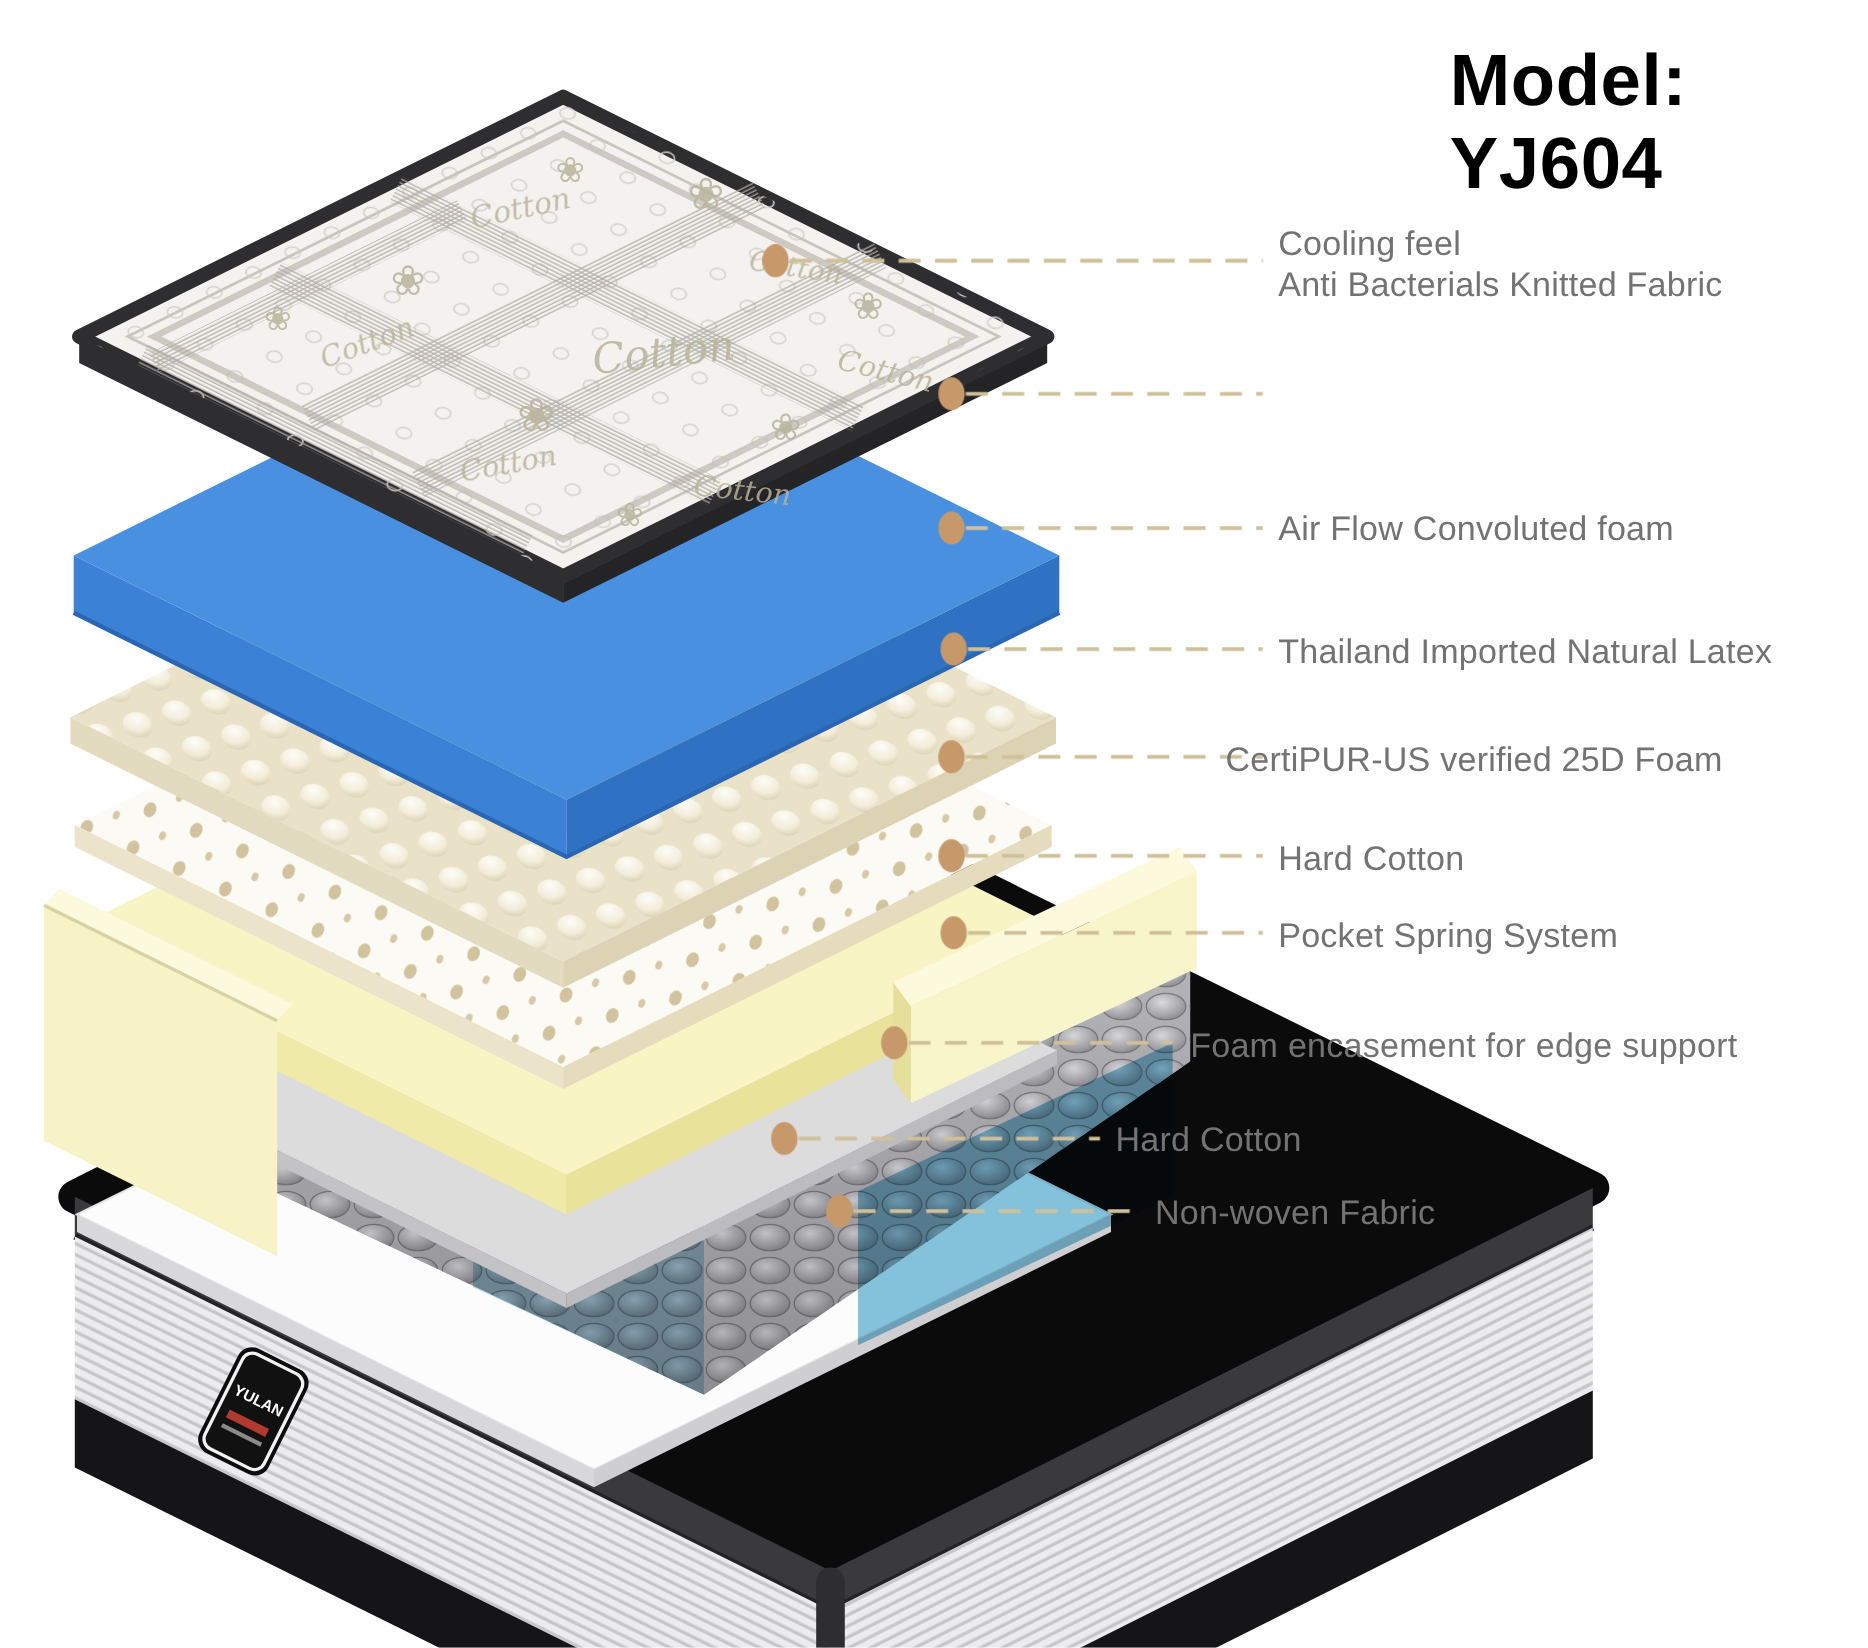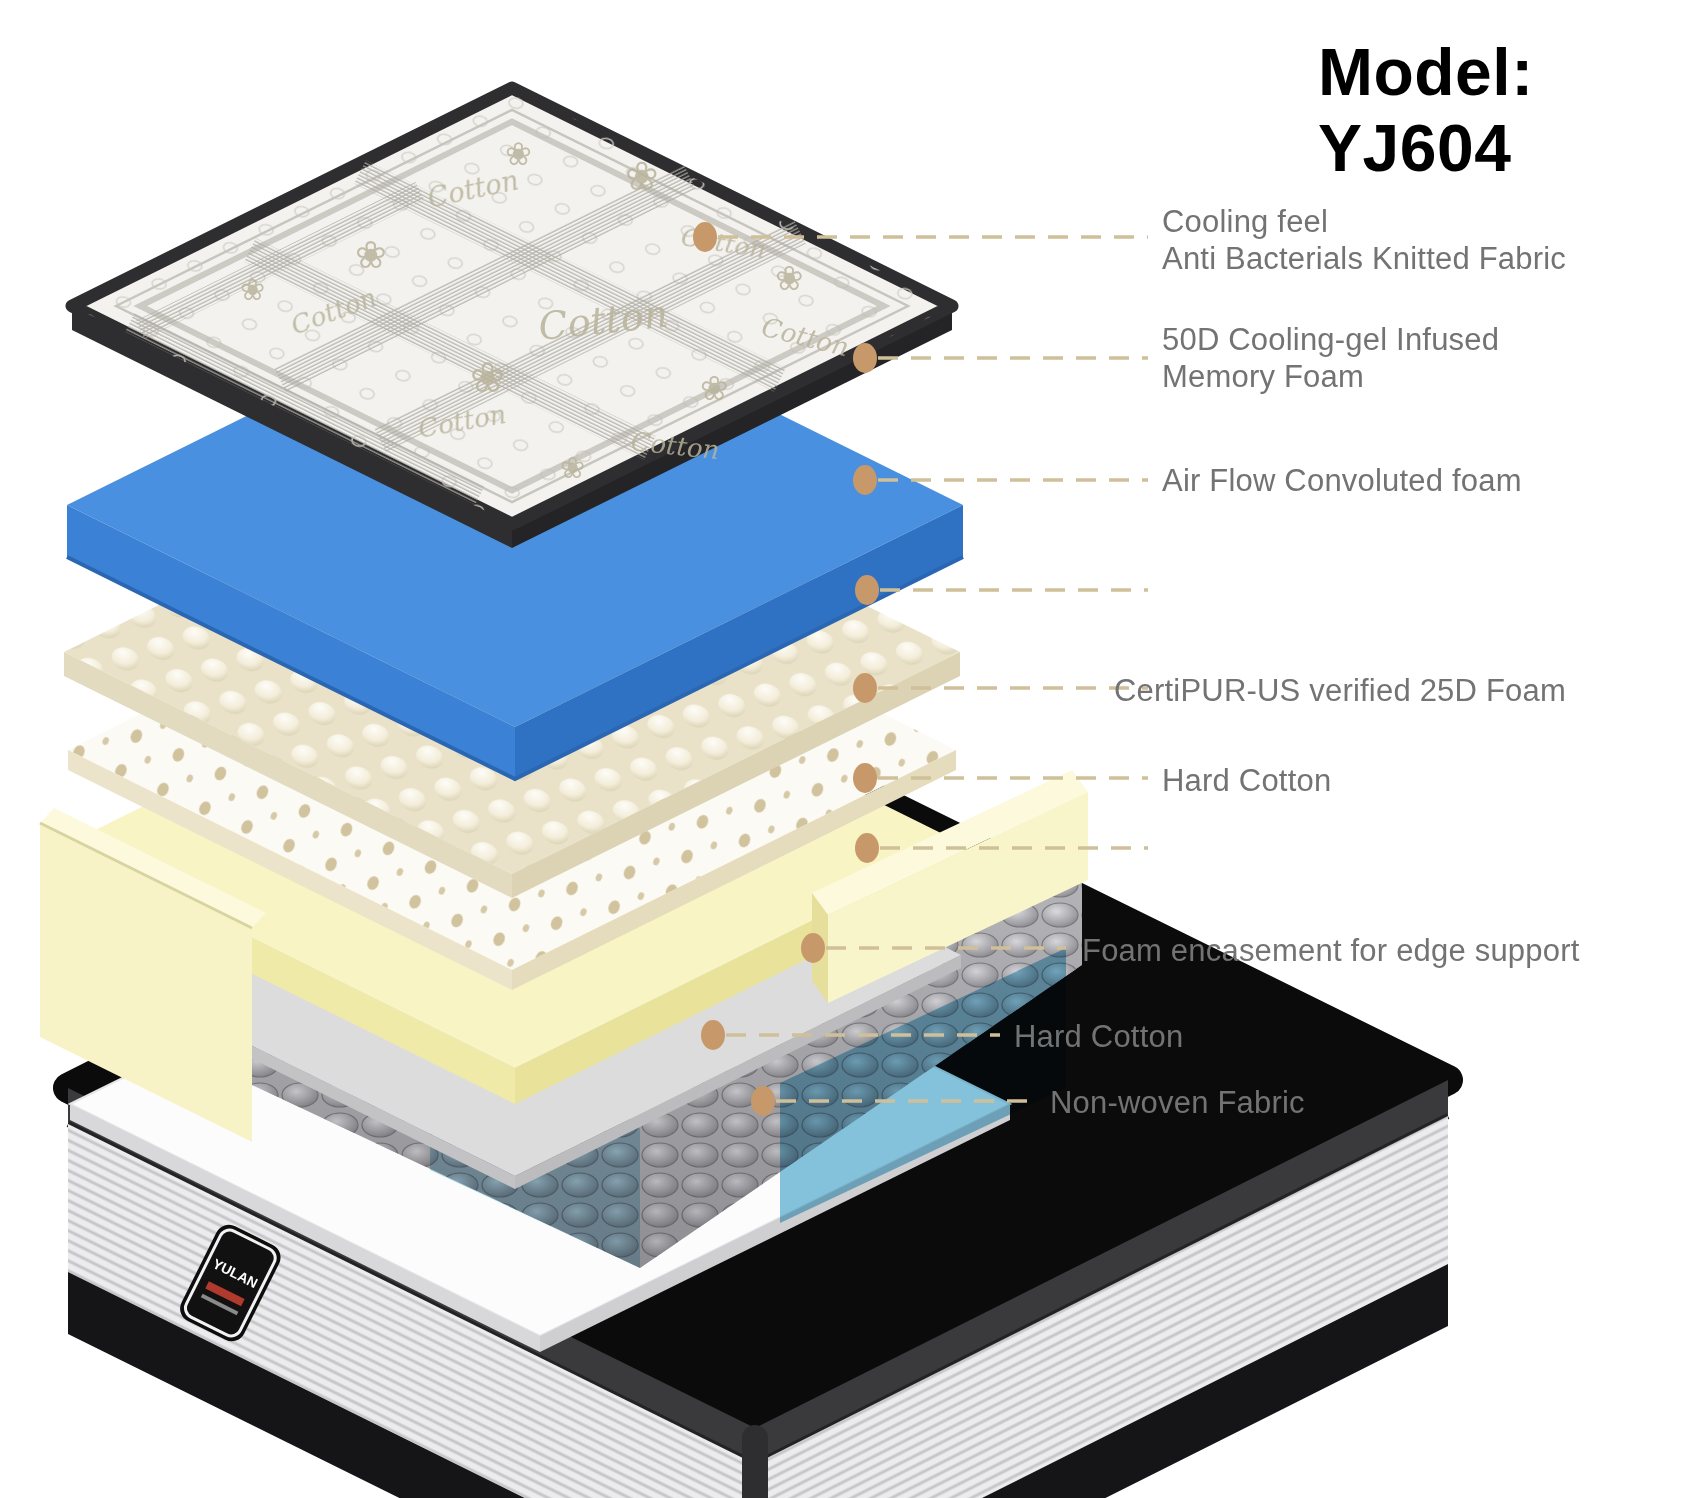--- a/index.html
+++ b/index.html
@@ -214,24 +214,24 @@
         </g>
     <g>
           <line x1="776" y1="1101" x2="1034" y2="1101"></line>
           <ellipse cx="763" cy="1101" rx="12" ry="15" fill="#c7996a" stroke="none"></ellipse>
         </g>
   </g>
 </svg>
 
 <div class="label" style="left:1162px;top:240px">Cooling feel
 Anti Bacterials Knitted Fabric</div>
-<div class="label" style="left:1162px;top:358px">50D Cooling-gel Infused
-Memory Foam</div>
 <div class="label" style="left:1162px;top:480px">Air Flow Convoluted foam</div>
+<div class="label" style="left:1162px;top:592px">Thailand Imported Natural Latex</div>
 <div class="label" style="left:1114px;top:690px">CertiPUR-US verified 25D Foam</div>
 <div class="label" style="left:1162px;top:780px">Hard Cotton</div>
+<div class="label" style="left:1162px;top:850px">Pocket Spring System</div>
 <div class="label" style="left:1082px;top:950px">Foam encasement for edge support</div>
 <div class="label" style="left:1014px;top:1036px">Hard Cotton</div>
 <div class="label" style="left:1050px;top:1102px">Non-woven Fabric</div>
 
 <div id="model-title">Model: YJ604</div>
 
 </div>
 
 </body></html>

